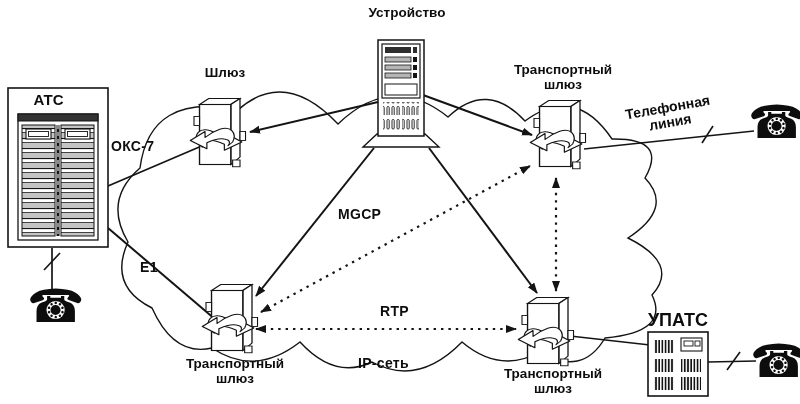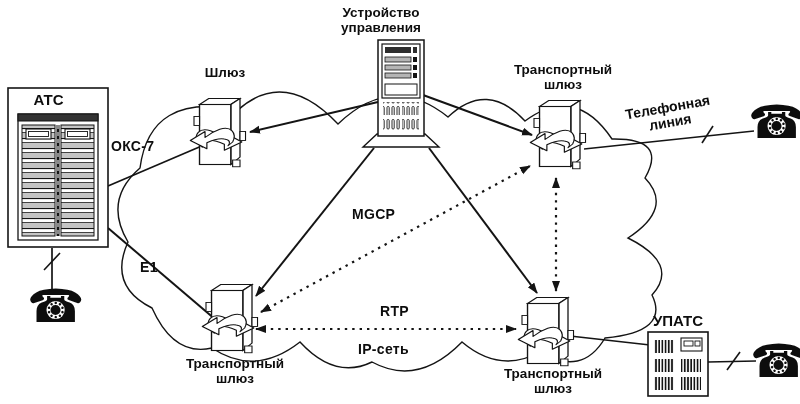--- a/index.html
+++ b/index.html
@@ -145,45 +145,44 @@
     <rect class="wbox" stroke-width="1.1" x="33" y="6" width="21" height="13"></rect>
     <rect class="wbox" stroke-width="0.9" x="36" y="9" width="9" height="5"></rect>
     <rect class="wbox" stroke-width="0.9" x="47" y="9" width="5" height="5"></rect>
   </g>
 
   <text class="phone" x="748" y="138">☎</text>
   <text class="phone" x="27" y="322">☎</text>
   <text class="phone" x="750" y="377">☎</text>
 </svg>
 
-  <div class="lbl" style="left:316px;top:5px;width:130px">
+  <div class="lbl" style="left:342px;top:5px;width:130px">
     <span>Устройство</span>
-    <span>управления</span>
   </div>
   <div class="lbl" style="left:160px;top:65px;width:130px">
     <span>Шлюз</span>
   </div>
   <div class="lbl" style="left:498px;top:62px;width:130px">
     <span>Транспортный</span>
     <span>шлюз</span>
   </div>
   <div class="lbl" style="left:170px;top:356px;width:130px">
     <span>Транспортный</span>
     <span>шлюз</span>
   </div>
   <div class="lbl" style="left:488px;top:366px;width:130px">
     <span>Транспортный</span>
     <span>шлюз</span>
   </div>
   <div class="lbl" style="left:8px;top:92px;width:81px;font-size:15px">АТС</div>
-  <div class="lbl" style="left:636px;top:313px;width:84px;font-size:15px">УПАТС</div>
+  <div class="lbl" style="left:636px;top:313px;width:84px;font-size:18px">УПАТС</div>
 
   <div class="lbl single proto" style="left:111px;top:139px">ОКС-7</div>
   <div class="lbl single proto" style="left:140px;top:260px">Е1</div>
-  <div class="lbl single proto" style="left:352px;top:207px">MGCP</div>
+  <div class="lbl single proto" style="left:338px;top:207px">MGCP</div>
   <div class="lbl single proto" style="left:380px;top:304px">RTP</div>
-  <div class="lbl single proto" style="left:358px;top:342px">IP-сеть</div>
+  <div class="lbl single proto" style="left:358px;top:356px">IP-сеть</div>
 
   <div class="lbl rot" style="left:608px;top:100px;width:122px">
     <span>Телефонная</span>
     <span>линия</span>
   </div>
 </div>
 
 </body></html>

